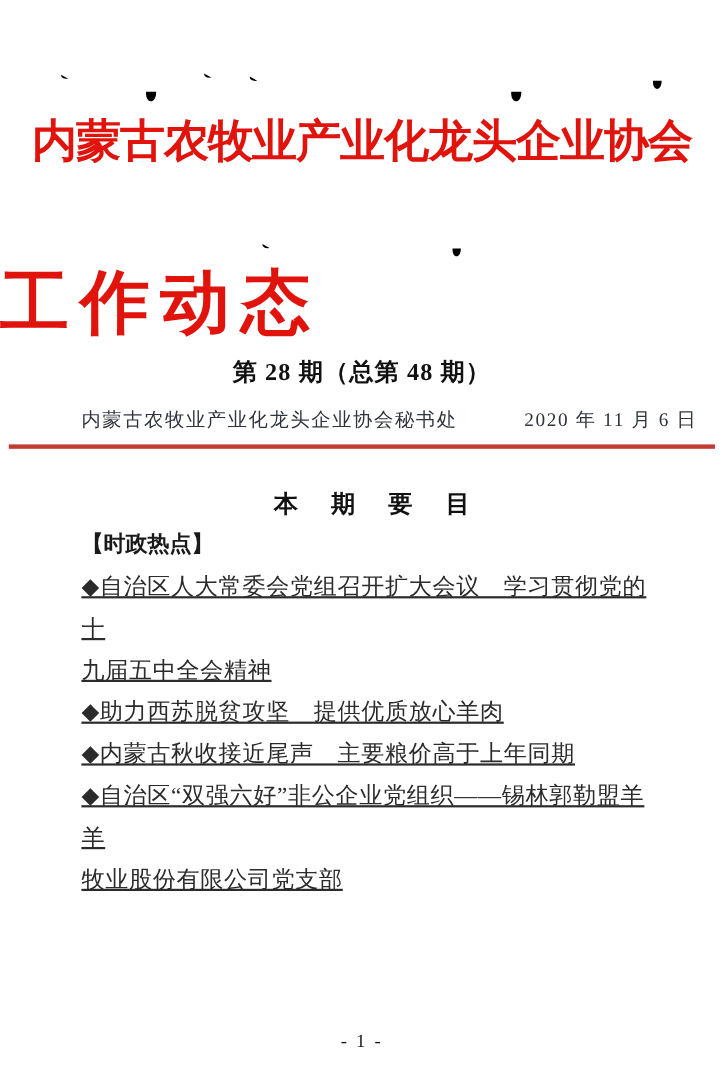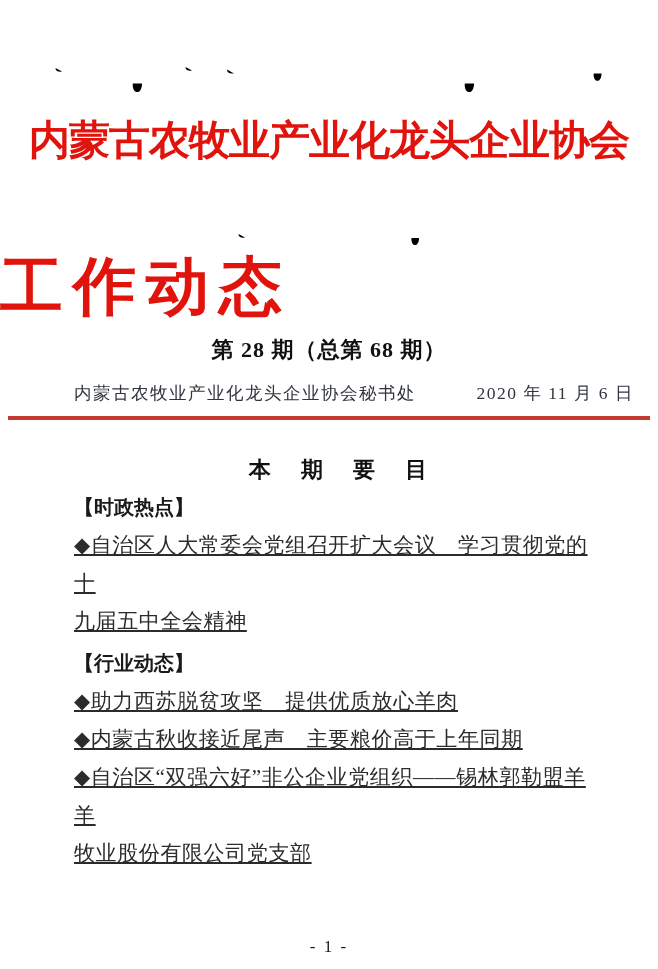--- a/index.html
+++ b/index.html
@@ -29,21 +29,21 @@
     margin-top: 30px;
     height: 58px;
     display: flex;
     justify-content: center;
     align-items: flex-start;
     gap: 72px;
   }
   .mg { display: block; }
   
   .assoc-title {
-    margin-top: 14px;
+    margin-top: 2px;
     text-align: center;
     color: #e0140c;
     font-size: 41px;
     line-height: 48px;
     font-weight: bold;
     letter-spacing: -1px;
     white-space: nowrap;
   }
   .main-title {
     margin-top: 2px;
@@ -226,37 +226,36 @@
     <svg class="mg" width="17" height="28" style="margin-top:6px">
         <use href="#mg-short"></use>
       </svg>
     <svg class="mg" width="20" height="56">
         <use href="#mg-desc"></use>
       </svg>
   </div>
 
   <div class="main-title">工作动态</div>
 
-  <div class="issue-line">第 28 期（总第 68 期）</div>
+  <div class="issue-line">第 28 期（总第 48 期）</div>
 
   <div class="publisher-row">
     <span>内蒙古农牧业产业化龙头企业协会秘书处</span>
     <span>2020 年 11 月 6 日</span>
   </div>
 
   <hr class="red-rule">
 
   <div class="toc-title">本 期 要 目</div>
 
   <div class="toc-body">
     <div class="toc-heading">【时政热点】</div>
     <div class="toc-item">◆自治区人大常委会党组召开扩大会议　学习贯彻党的十
 九届五中全会精神</div>
 
-    <div class="toc-heading">【行业动态】</div>
     <div class="toc-item">◆助力西苏脱贫攻坚　提供优质放心羊肉</div>
     <div class="toc-item">◆内蒙古秋收接近尾声　主要粮价高于上年同期</div>
 
     <div class="toc-item">◆自治区“双强六好”非公企业党组织——锡林郭勒盟羊羊
 牧业股份有限公司党支部</div>
   </div>
 
   <div class="footer">- 1 -</div>
 
 </div>

